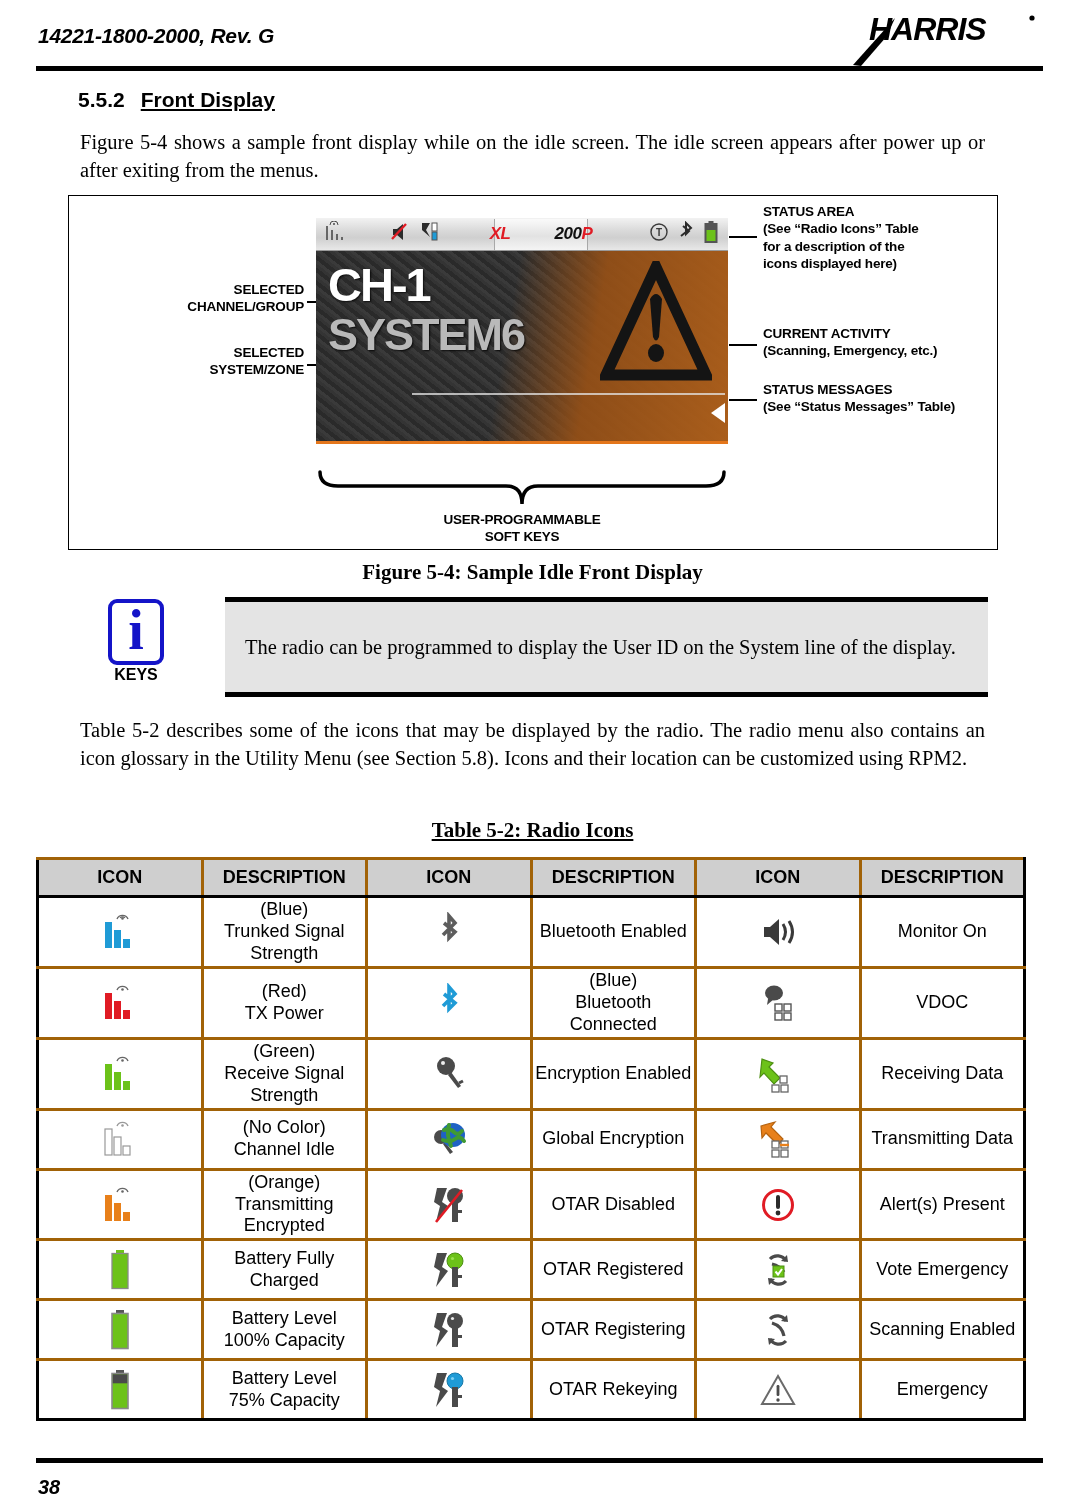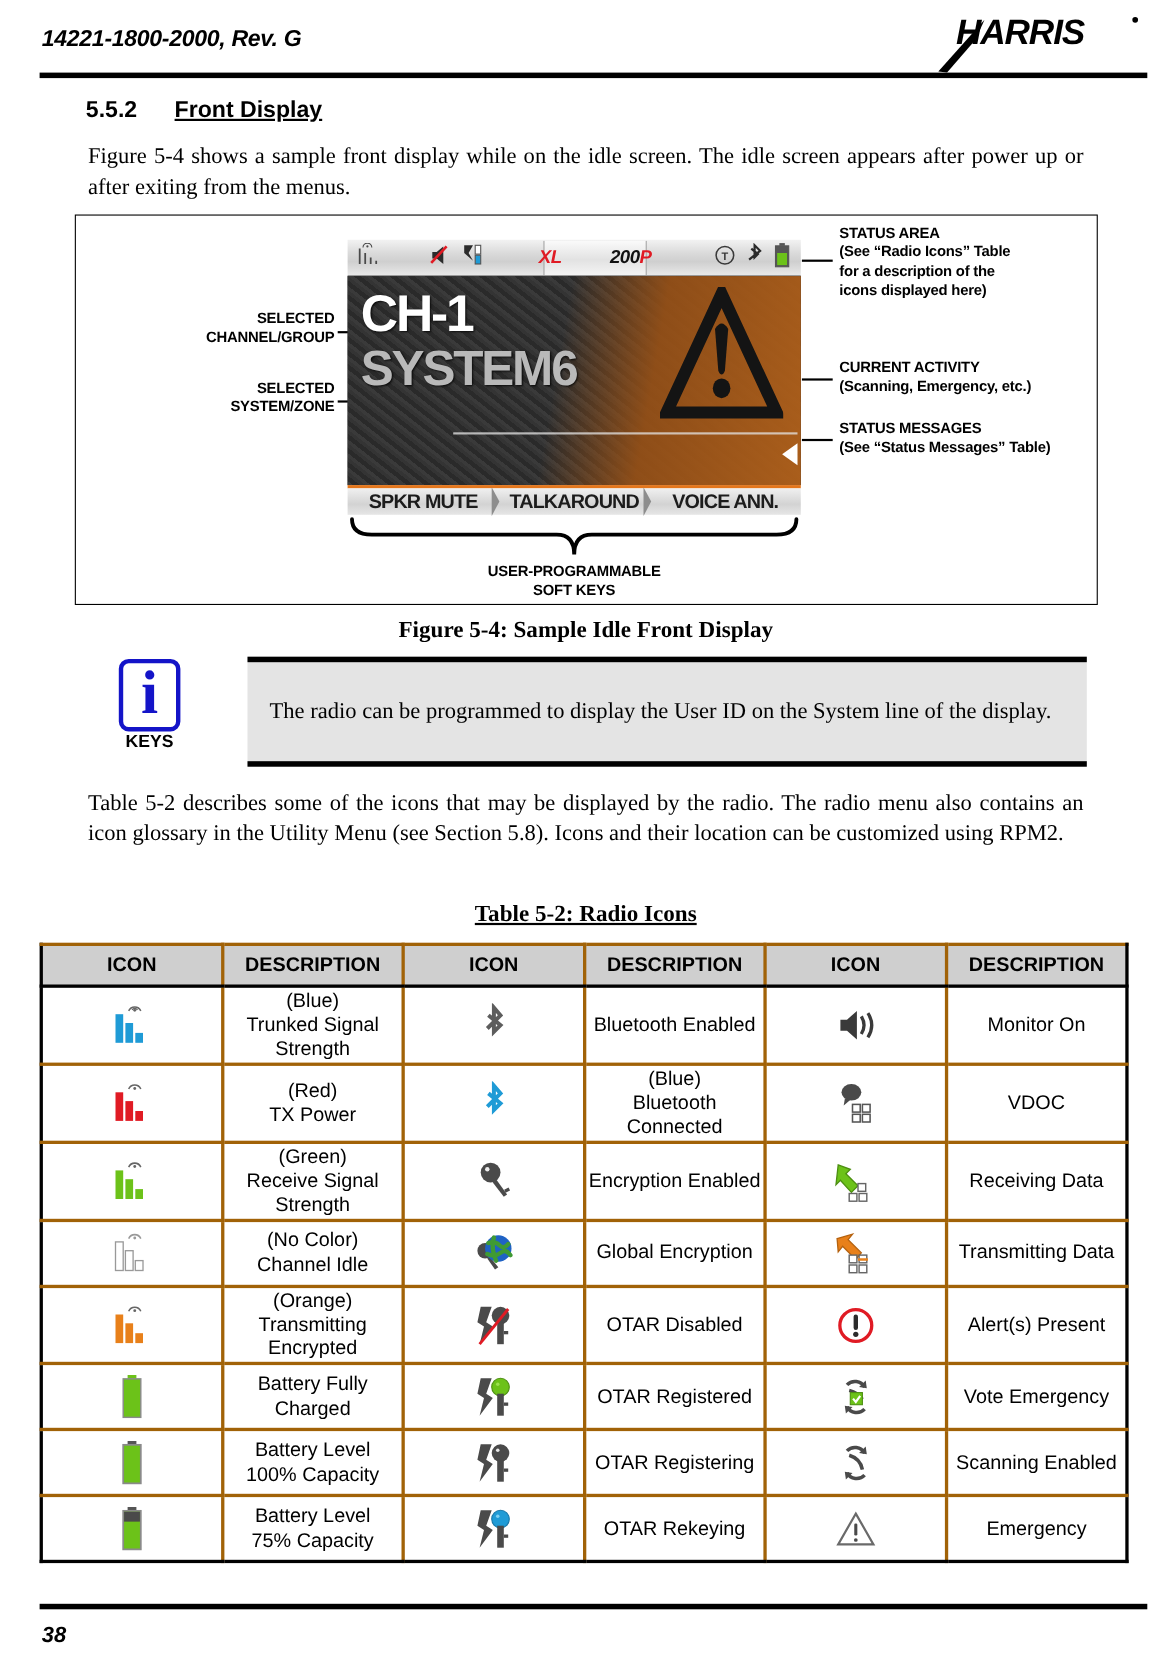--- a/index.html
+++ b/index.html
@@ -43,21 +43,21 @@
   }
 
   
   .sec-head {
     position: absolute;
     top: 88px; left: 78px;
     font-family: "Liberation Sans", sans-serif;
     font-weight: bold;
     font-size: 21px;
     display: flex;
-    gap: 34px;
+    gap: 16px;
   }
   .sec-head .sec-title { text-decoration: underline; }
 
   .body-para {
     position: absolute;
     font-size: 20.5px;
     line-height: 1.38;
     text-align: justify;
   }
   #intro-para { top: 128px; left: 80px; width: 905px; }
@@ -401,25 +401,20 @@
           <path d="M50 38 q6 -10 12 0 l-3 38 q-3 7 -6 0 Z" fill="#141414"></path>
           <ellipse cx="56" cy="92" rx="8" ry="9" fill="#141414"></ellipse>
         </svg>
       </div>
       <div class="sep-line"></div>
       <div class="status-msg">RX EMER: UNPORTG</div>
       <div class="msg-arrow"></div>
     </div>
 
     <div class="orange-bar"></div>
-    <div class="softkeys">
-      <div class="sk">SPKR MUTE</div>
-      <div class="sk">TALKAROUND</div>
-      <div class="sk">VOICE ANN.</div>
-    </div>
   </div>
 
   <div class="brace">
     <svg viewBox="0 0 412 40" preserveAspectRatio="none">
       <path d="M4 2 Q4 16 22 16 L190 16 Q206 16 206 34 Q206 16 222 16 L390 16 Q408 16 408 2" fill="none" stroke="#000" stroke-width="3.5" stroke-linecap="round"></path>
     </svg>
   </div>
   <div class="fig-label" style="left:253px; top:315px; width:400px; text-align:center;">USER-PROGRAMMABLE
 SOFT KEYS</div>
 </div>

